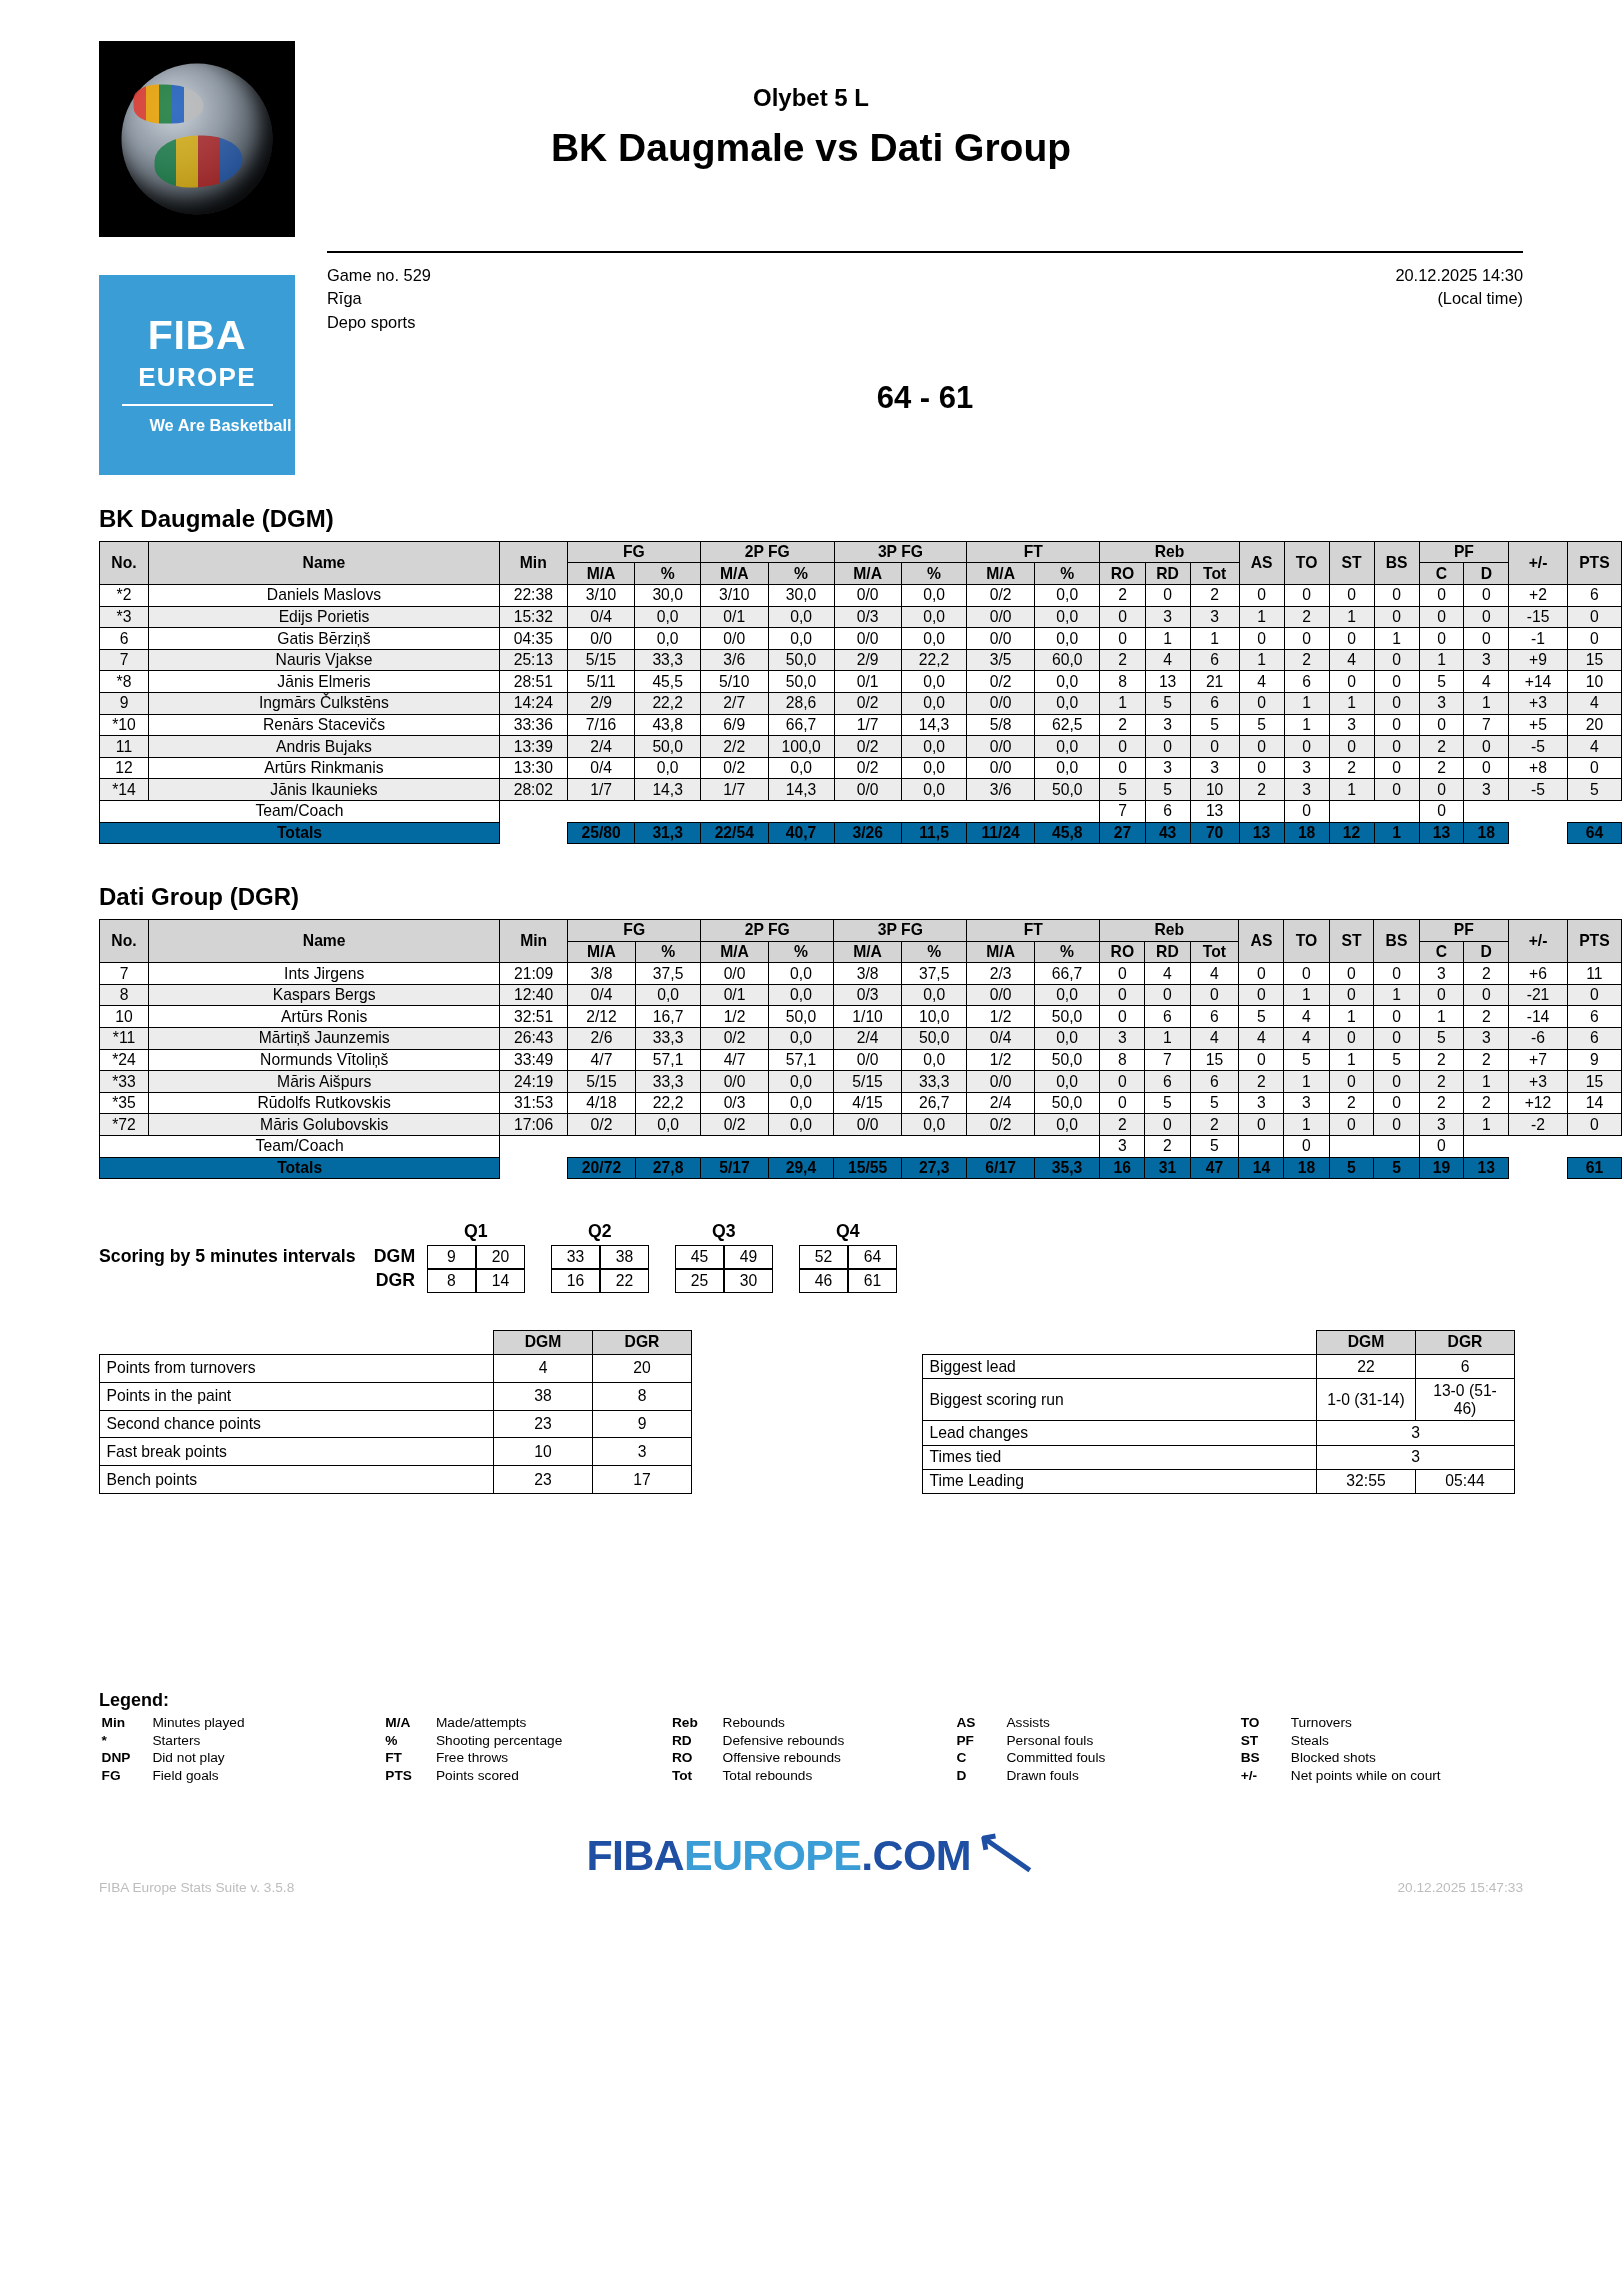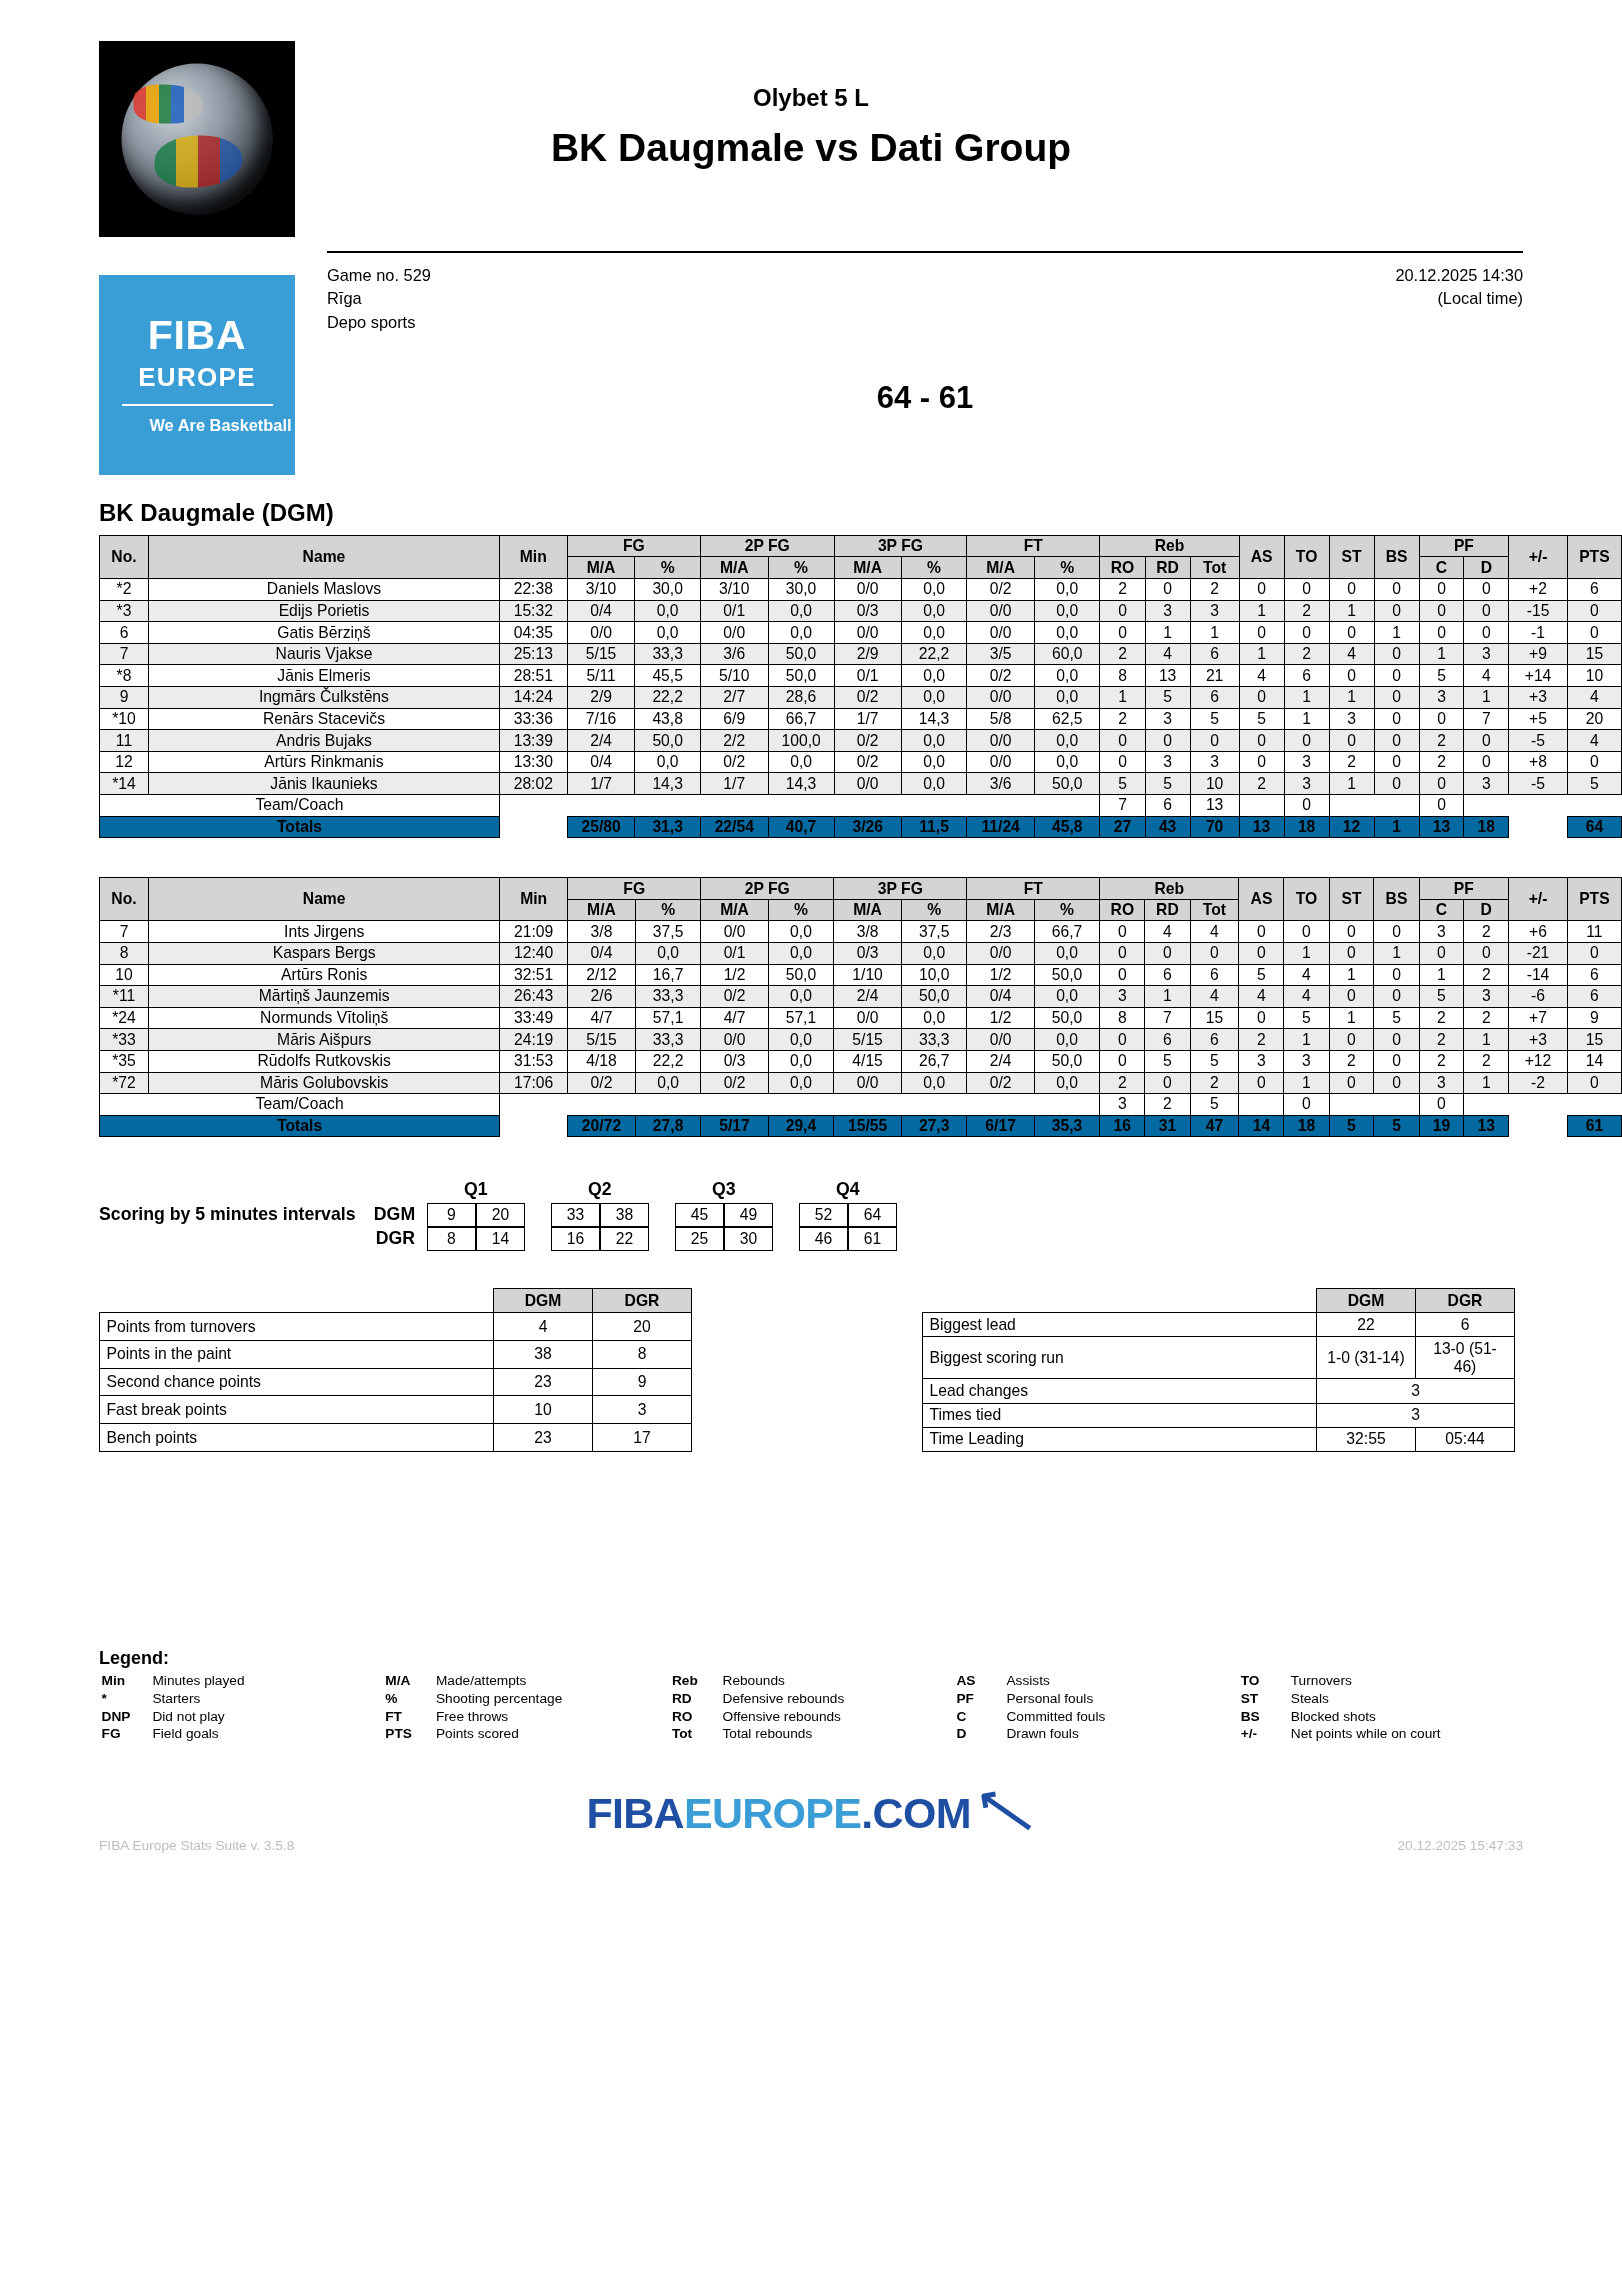--- a/index.html
+++ b/index.html
@@ -32,21 +32,21 @@
   .hrule { position:absolute; left:327px; right:99px; top:251px; border-top:2.6px solid #000; }
 
   .game-left { position:absolute; left:327px; top:264px; font-size:16.4px; line-height:1.42; }
   .game-right { position:absolute; right:99px; top:264px; text-align:right; font-size:16.4px; line-height:1.42; }
   .official { position:absolute; left:327px; right:99px; top:327px; text-align:center; font-size:35px; font-weight:bold; letter-spacing:0.3px;}
   .score { position:absolute; left:327px; right:99px; top:380px; text-align:center; font-size:31px; font-weight:bold; }
   .periods { position:absolute; left:327px; right:99px; top:425px; text-align:center; font-size:14.4px; }
 
   
   .team-title { font-size:24px; font-weight:bold; margin:0 0 7.9px 99px; }
-  .sect { margin-top:2px; }
+  .sect { margin-top:8px; }
   table.box { border-collapse:collapse; margin-left:99px; font-size:15.7px; }
   table.box td, table.box th { border:0.7px solid #000; padding:1.3px 3.9px; text-align:center; white-space:nowrap; }
   table.box thead th { background:#d4d4d4; font-weight:bold; font-size:15.7px; }
   td.name { text-align:left; padding-left:5.2px; }
   td.no { text-align:right; padding-right:6.5px; }
   tr.alt td { background:#ececec; }
   tr.totals td { font-weight:bold; background:#0369a1; }
   .w-no { width:41px; } .w-name { width:353px; } .w-min { width:60px; }
   .w-ma { width:60px; } .w-pc { width:58px; } .w-r { width:37px; }
   .w-tot { width:41px; } .w-s { width:37px; } .w-pm { width:51px; } .w-pts { width:46px; }
@@ -445,20 +445,21 @@
             <td>13</td>
             <td>18</td>
             <td class="nob"></td>
             <td>64</td>
           </tr>
         </tbody>
     </table>
   </div>
 
   <div class="sect" style="margin-top:39px">
+    <div class="team-title">Dati Group (DGR)</div>
     <table class="box">
       <thead>
         <tr>
           <th rowspan="2" class="w-no">No.</th>
           <th rowspan="2" class="w-name">Name</th>
           <th rowspan="2" class="w-min">Min</th>
           <th colspan="2">FG</th>
           <th colspan="2">2P FG</th>
           <th colspan="2">3P FG</th>
           <th colspan="2">FT</th>

